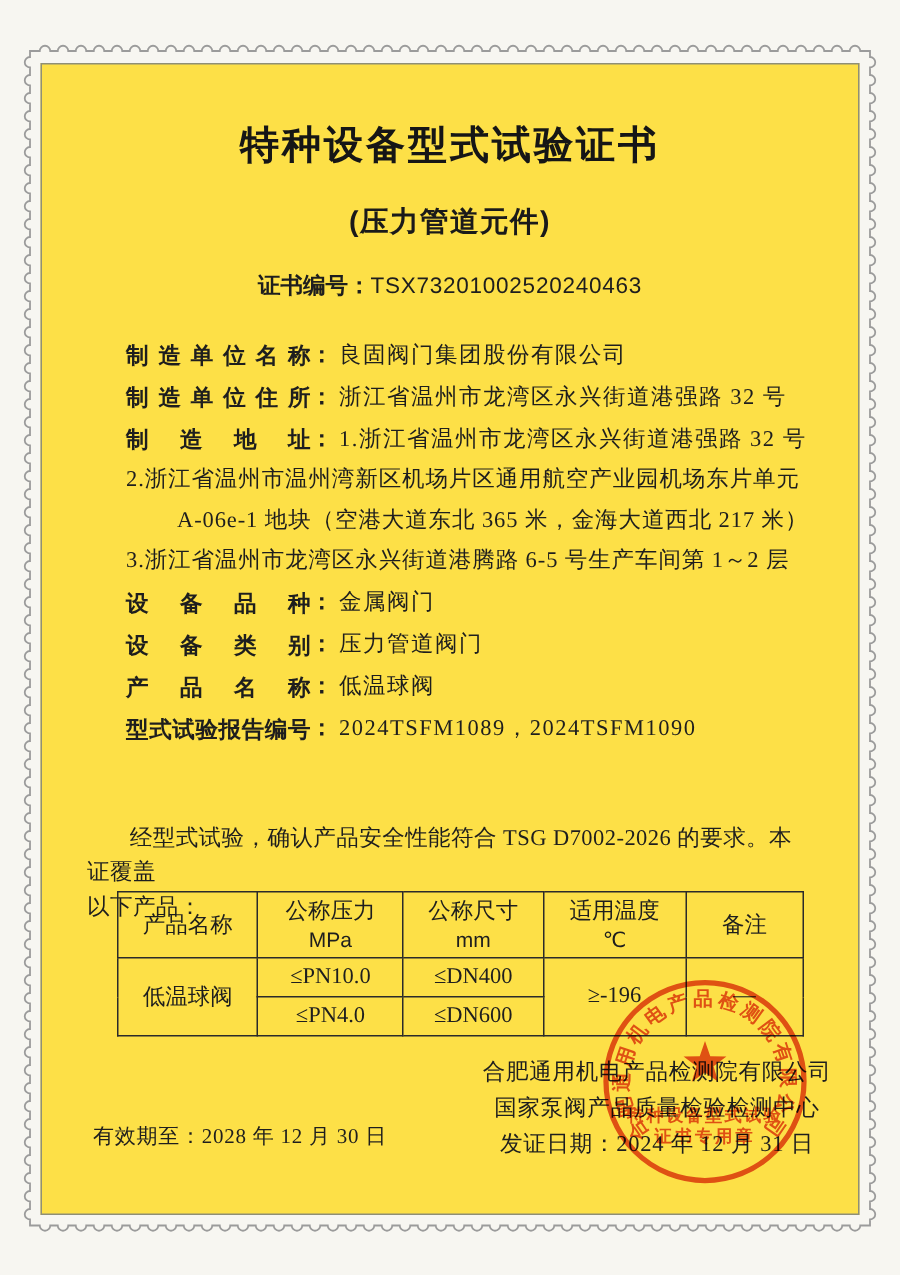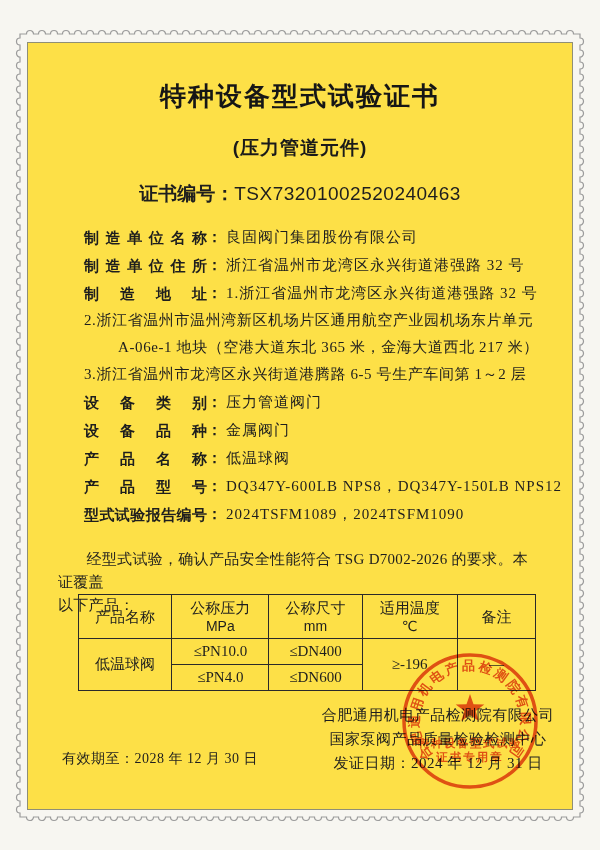--- a/index.html
+++ b/index.html
@@ -26,21 +26,21 @@
     font-weight:bold;font-size:26px;letter-spacing:2px;color:#161616;
   }
   .subtitle{
     position:absolute;top:92px;left:0;width:100%;
     text-align:center;
     font-family:"Liberation Sans","DejaVu Sans",sans-serif;
     font-weight:bold;font-size:19px;letter-spacing:1px;color:#1a1a1a;
   }
   .certno{
     position:absolute;top:138px;left:0;width:100%;
-    text-align:center;font-size:19px;
+    text-align:center;font-size:15px;
   }
   .certno .lbl{
     font-family:"Liberation Sans","DejaVu Sans",sans-serif;
     font-weight:bold;
   }
   .certno .num{
     font-family:"Liberation Sans","DejaVu Sans",sans-serif;
     letter-spacing:0.5px;
   }
   .fields{
@@ -121,30 +121,27 @@
       <div class="frow">
         <span class="flabel">制造单位住所</span><span class="fcolon">：</span><span class="fvalue">浙江省温州市龙湾区永兴街道港强路 32 号</span>
       </div>
       <div class="frow">
         <span class="flabel">制造地址</span><span class="fcolon">：</span><span class="fvalue">1.浙江省温州市龙湾区永兴街道港强路 32 号</span>
       </div>
       <div class="frow cont">2.浙江省温州市温州湾新区机场片区通用航空产业园机场东片单元</div>
       <div class="frow cont indent">A-06e-1 地块（空港大道东北 365 米，金海大道西北 217 米）</div>
       <div class="frow cont">3.浙江省温州市龙湾区永兴街道港腾路 6-5 号生产车间第 1～2 层</div>
       <div class="frow">
+        <span class="flabel">设备品种</span><span class="fcolon">：</span><span class="fvalue">金属阀门</span>
+      </div>
+      <div class="frow">
         <span class="flabel">设备类别</span><span class="fcolon">：</span><span class="fvalue">压力管道阀门</span>
       </div>
       <div class="frow">
-        <span class="flabel">设备品种</span><span class="fcolon">：</span><span class="fvalue">金属阀门</span>
-      </div>
-      <div class="frow">
         <span class="flabel">产品名称</span><span class="fcolon">：</span><span class="fvalue">低温球阀</span>
-      </div>
-      <div class="frow">
-        <span class="flabel">产品型号</span><span class="fcolon">：</span><span class="fvalue">DQ347Y-600LB NPS8，DQ347Y-150LB NPS12</span>
       </div>
       <div class="frow">
         <span class="flabel">型式试验报告编号</span><span class="fcolon">：</span><span class="fvalue">2024TSFM1089，2024TSFM1090</span>
       </div>
     </div>
 
     <div class="statement">
       <div class="l1">经型式试验，确认产品安全性能符合 TSG D7002-2026 的要求。本证覆盖</div>
       <div class="l2">以下产品：</div>
     </div>

